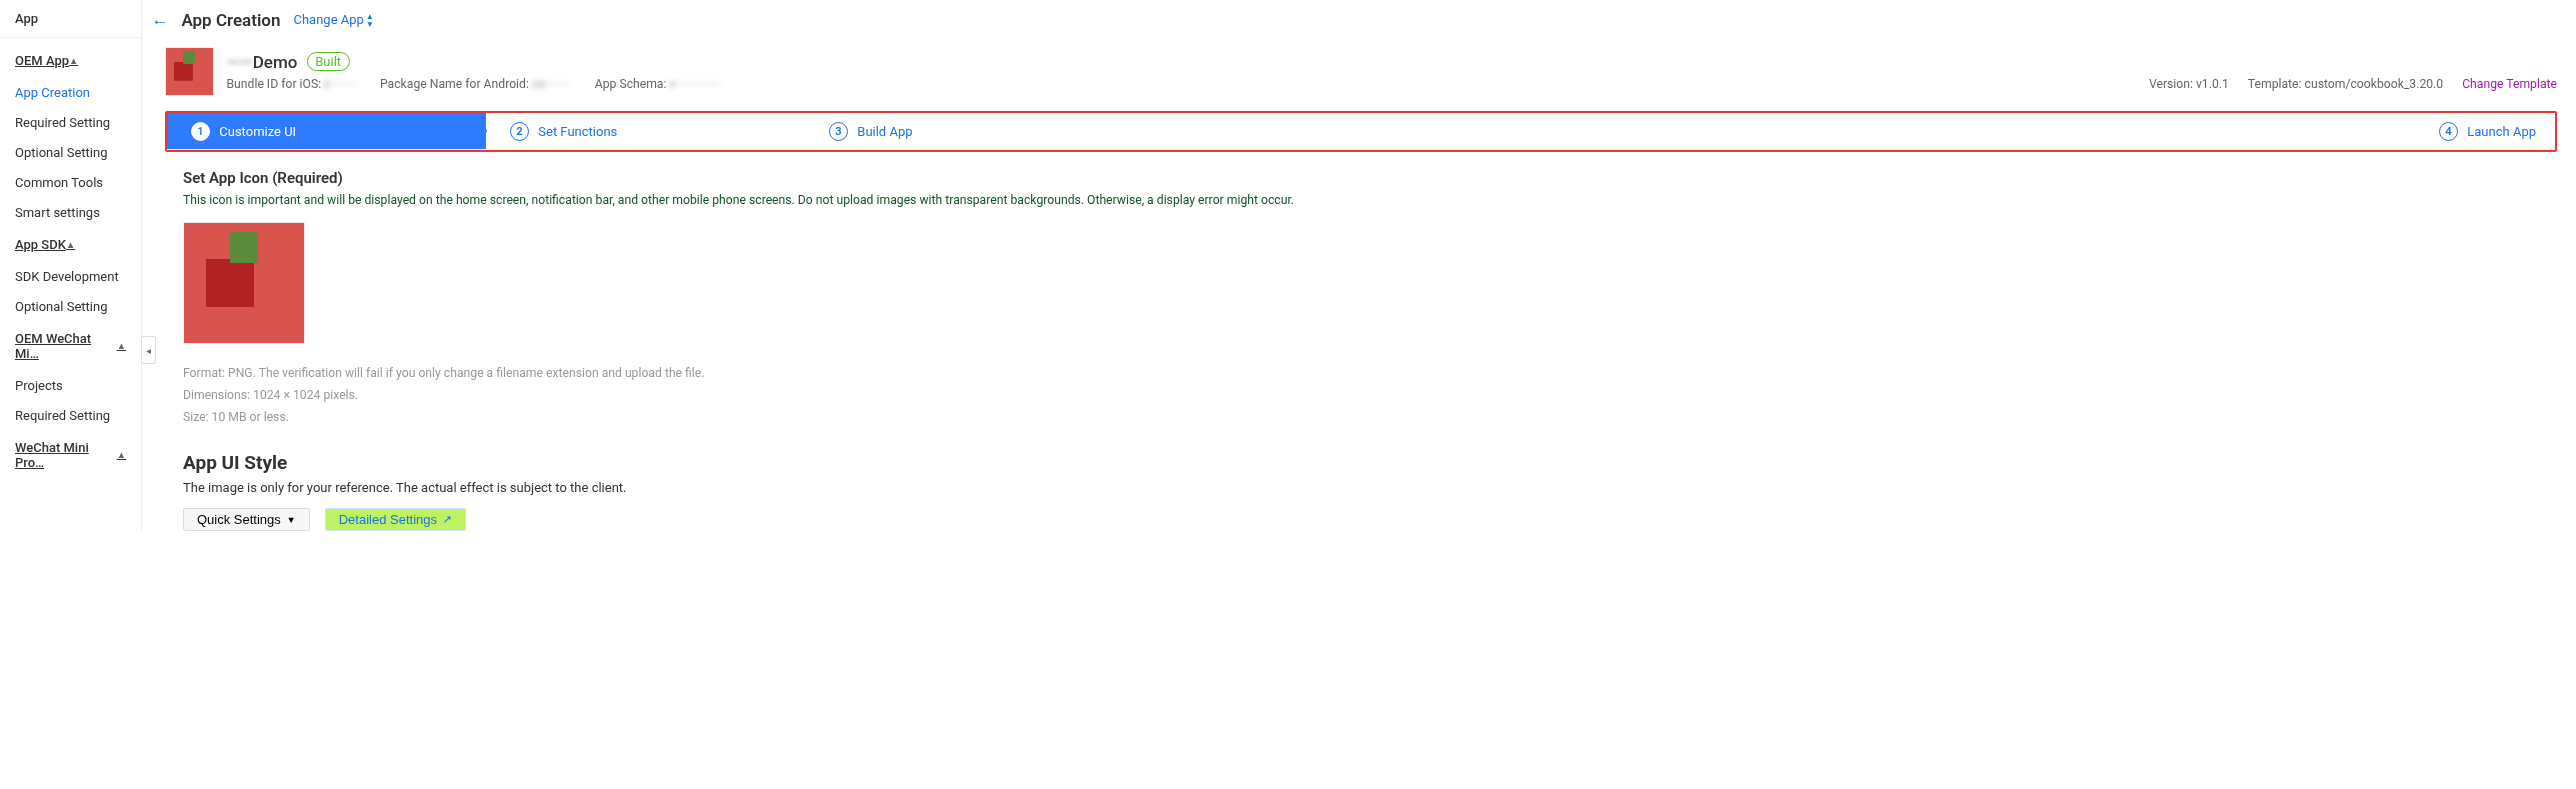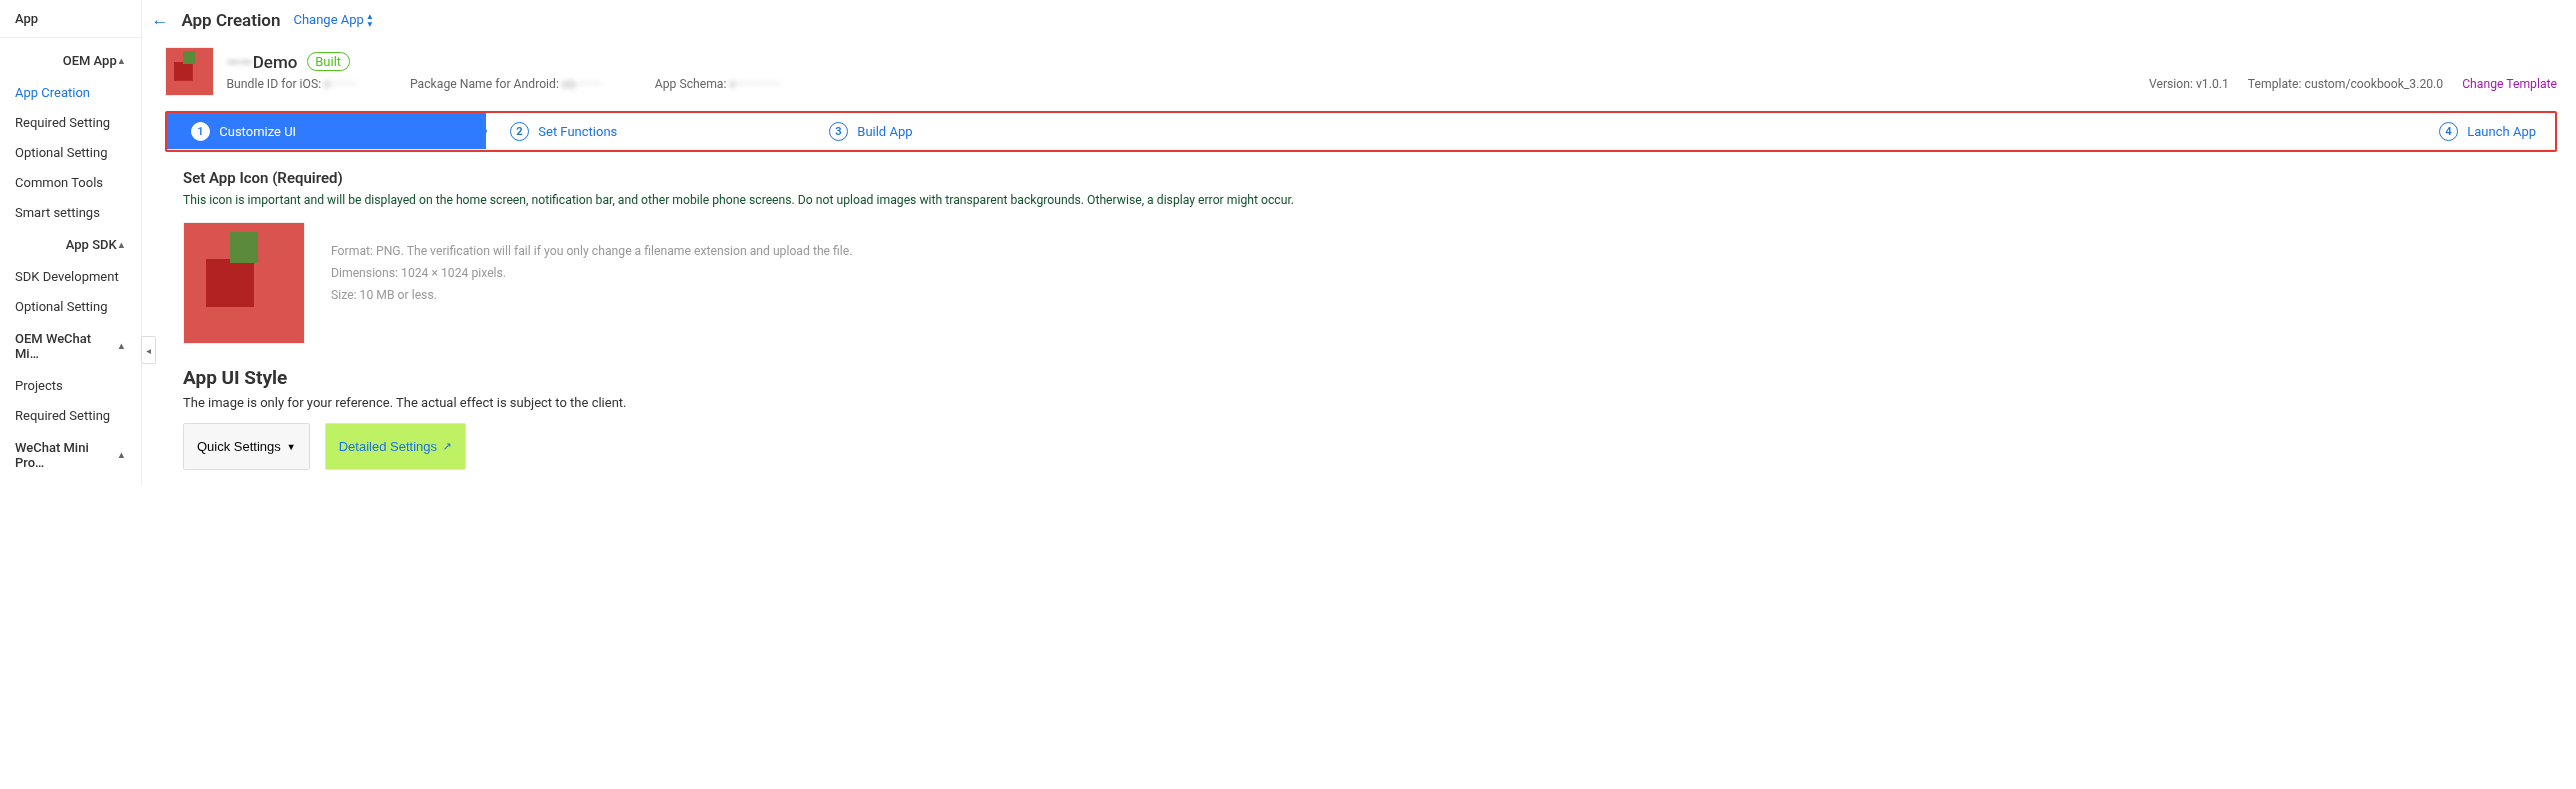--- a/index.html
+++ b/index.html
@@ -4,21 +4,21 @@
 <style>
 * { box-sizing: border-box; margin: 0; padding: 0; }
 body { font-family: -apple-system, BlinkMacSystemFont, "Segoe UI", Roboto, sans-serif; font-size: 13px; color: #333; background: #fff; }
 
 .page { display: flex; width: 100%; }
 
 
 .sidebar { width: 142px; border-right: 0.9px solid #eee; flex-shrink: 0; }
 .sidebar-top { padding: 11.2px 15px; border-bottom: 0.9px solid #eee; font-weight: 500; }
 .sidebar-groups { padding: 5.6px 0; }
-.sidebar-group-header { display: flex; align-items: center; justify-content: flex-end; padding: 9.4px 15px; font-weight: 500; cursor: pointer; }
+.sidebar-group-header { display: flex; align-items: center; justify-content: flex-start; padding: 9.4px 15px; font-weight: 500; cursor: pointer; text-decoration: underline; }
 .sidebar-group-header .chev { font-size: 9.4px; color: #666; }
 .sidebar-item { padding: 7.5px 15px; cursor: pointer; color: #333; }
 .sidebar-item.active { color: #1a73e8; }
 
 
 .collapse-handle { position: absolute; left: 141px; top: 336px; width: 15px; height: 28px; border: 0.9px solid #ddd; background: #fff; border-radius: 1.9px; display: flex; align-items: center; justify-content: center; font-size: 9.4px; color: #666; cursor: pointer; }
 
 
 .main { flex: 1; padding: 0; position: relative; }
 
@@ -37,21 +37,21 @@
 .app-icon { width: 49px; height: 49px; border: 0.9px solid #eee; }
 .app-icon::after { content:""; position:absolute; top:6%; left:38%; width:24%; height:28%; background:#5a8a3a; }
 .app-icon-large { width: 122px; height: 122px; border: 0.9px solid #eee; }
 .app-icon-large::after { content:""; position:absolute; top:8%; left:38%; width:24%; height:26%; background:#5a8a3a; }
 
 .app-name-row { display: flex; align-items: flex-start; gap: 9.4px; }
 .app-name { font-size: 17px; font-weight: 500; }
 .app-name .blur { filter: blur(2.8px); color:#888; }
 .badge { border: 0.9px solid #52c41a; color: #52c41a; border-radius: 9.4px; padding: 0.9px 7.5px; font-size: 13px; }
 
-.app-meta { display: flex; align-items: center; gap: 54px; color: #666; font-size: 12.2px; margin-top: 5.6px; flex-wrap: wrap; }
+.app-meta { display: flex; align-items: center; gap: 24px; color: #666; font-size: 12.2px; margin-top: 5.6px; flex-wrap: wrap; }
 .app-meta .blur { filter: blur(2.8px); color:#999; }
 .meta-right { margin-left: auto; display: flex; gap: 19px; align-items: center; }
 .change-template { color: #a21caf; cursor: pointer; }
 
 
 .steps-wrap { margin: 7.5px 19px 0 22.5px; border: 2.8px solid #e53935; border-radius: 1.9px; padding: 0; }
 .steps { display: flex; align-items: stretch; height: 37px; border-bottom: 0.9px solid #eee; }
 .step { display: flex; align-items: center; gap: 9.4px; padding: 0 24.4px; color: #1a73e8; cursor: pointer; position: relative; }
 .step .num { width: 19px; height: 19px; border: 1.4px solid #1a73e8; border-radius: 50%; display: flex; align-items: center; justify-content: center; font-size: 11.2px; font-weight: 600; color: #1a73e8; }
 .step.active { background: #2f7bff; color: #fff; }
@@ -60,28 +60,28 @@
 .step.active.sep::after { background:#2f7bff; }
 .step.s1 { flex: 0 0 319px; }
 .step.s2 { flex: 0 0 319px; }
 .step.s3 { flex: 0 0 319px; }
 .step.s4 { flex: 1; justify-content: flex-end; padding-right: 19px; }
 
 
 .section { padding: 17px 22px 0 41px; }
 .section h3 { font-size: 15px; font-weight: 600; margin-bottom: 5.6px; }
 .section .desc { font-size: 12.2px; color: #14532d; margin-bottom: 15px; }
-.icon-row { display: flex; gap: 26px; align-items: flex-start; }
+.icon-row { display: flex; align-items: flex-start; flex-direction: column; }
 .hints { color: #999; font-size: 12.2px; line-height: 1.8; padding-top: 19px; }
 
 .section2 { padding: 22.5px 19px 0 41px; }
 .section2 h3 { font-size: 19px; font-weight: 700; margin-bottom: 5.6px; }
 
 .btn-row { display: flex; gap: 15px; margin-top: 13px; }
-.btn { padding: 15px 13px; border: 0.9px solid #ddd; background: #f7f7f7; border-radius: 1.9px; cursor: pointer; display: inline-flex; align-items: center; gap: 5.6px; font-size: 13px; }
+.btn { padding: 3px 13px; border: 0.9px solid #ddd; background: #f7f7f7; border-radius: 1.9px; cursor: pointer; display: inline-flex; align-items: center; gap: 5.6px; font-size: 13px; }
 .btn .caret { font-size: 9.4px; }
 .btn-outline { background: #bef264; color: #1a73e8; border-color: #d0e2ff; }
 .ext-icon { font-size: 11.2px; }
 </style>
 </head>
 <body>
 
 <div class="page">
 
   <aside class="sidebar">

